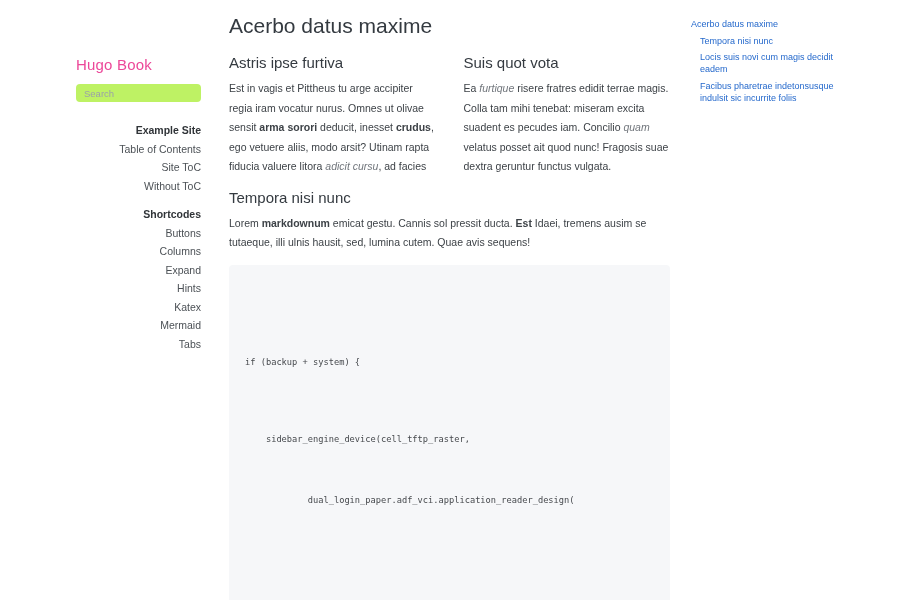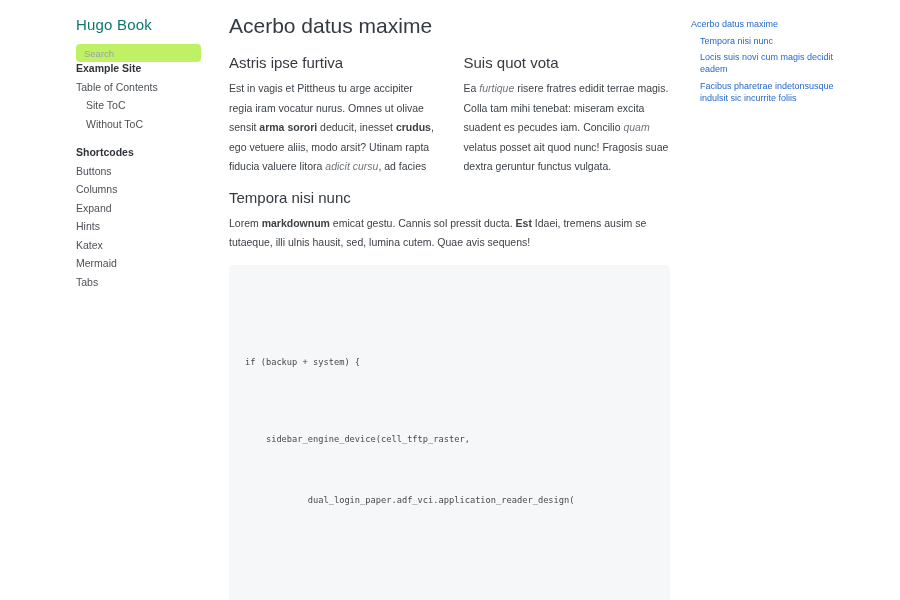--- a/index.html
+++ b/index.html
@@ -3,26 +3,26 @@
 <meta charset="utf-8">
 <style>
   * { margin:0; padding:0; box-sizing:border-box; }
   html,body { width:900px; height:600px; overflow:hidden; background:#fff;
     font-family:"Liberation Sans","DejaVu Sans",sans-serif; color:#343a40;
     -webkit-font-smoothing:antialiased; }
   .page { display:flex; width:900px; height:600px; }
 
   
   .sidebar { flex:none; width:201px; padding:16px 0 0 76px; }
-  .brand { font-size:15px; font-weight:400; color:#0f766e; letter-spacing:.2px; cursor:pointer; }
+  .brand { font-size:15px; font-weight:400; color:#ec4899; letter-spacing:.2px; cursor:pointer;margin-top:40px; }
   .search { margin-top:11px; width:125px; height:18px; background:#bef264; border:none;
     border-radius:4px; font-size:9.5px; padding:0 8px; color:#343a40; outline:none;
     font-family:"Liberation Sans","DejaVu Sans",sans-serif; display:block; }
   .search::placeholder { color:#9aa1a9; }
-  .nav { margin-top:0; display:flex; flex-direction:column; }
+  .nav { margin-top:22px; display:flex; flex-direction:column;align-items:flex-end; }
   .nav-item { display:block; text-decoration:none; color:#4c5156; font-size:10.5px;
     line-height:12px; margin-bottom:6.5px; cursor:pointer; }
   .nav-item.section { font-weight:700; color:#303438; }
   .nav-item.gap { margin-top:10px; }
   .nav-item.indent { padding-left:10px; }
 
   
   .main { flex:none; width:441px; margin-left:28px; padding-top:13px; }
   h1 { font-size:21px; font-weight:400; color:#343a40; line-height:26px; }
   h2 { font-size:15px; font-weight:400; color:#343a40; line-height:19px; }

